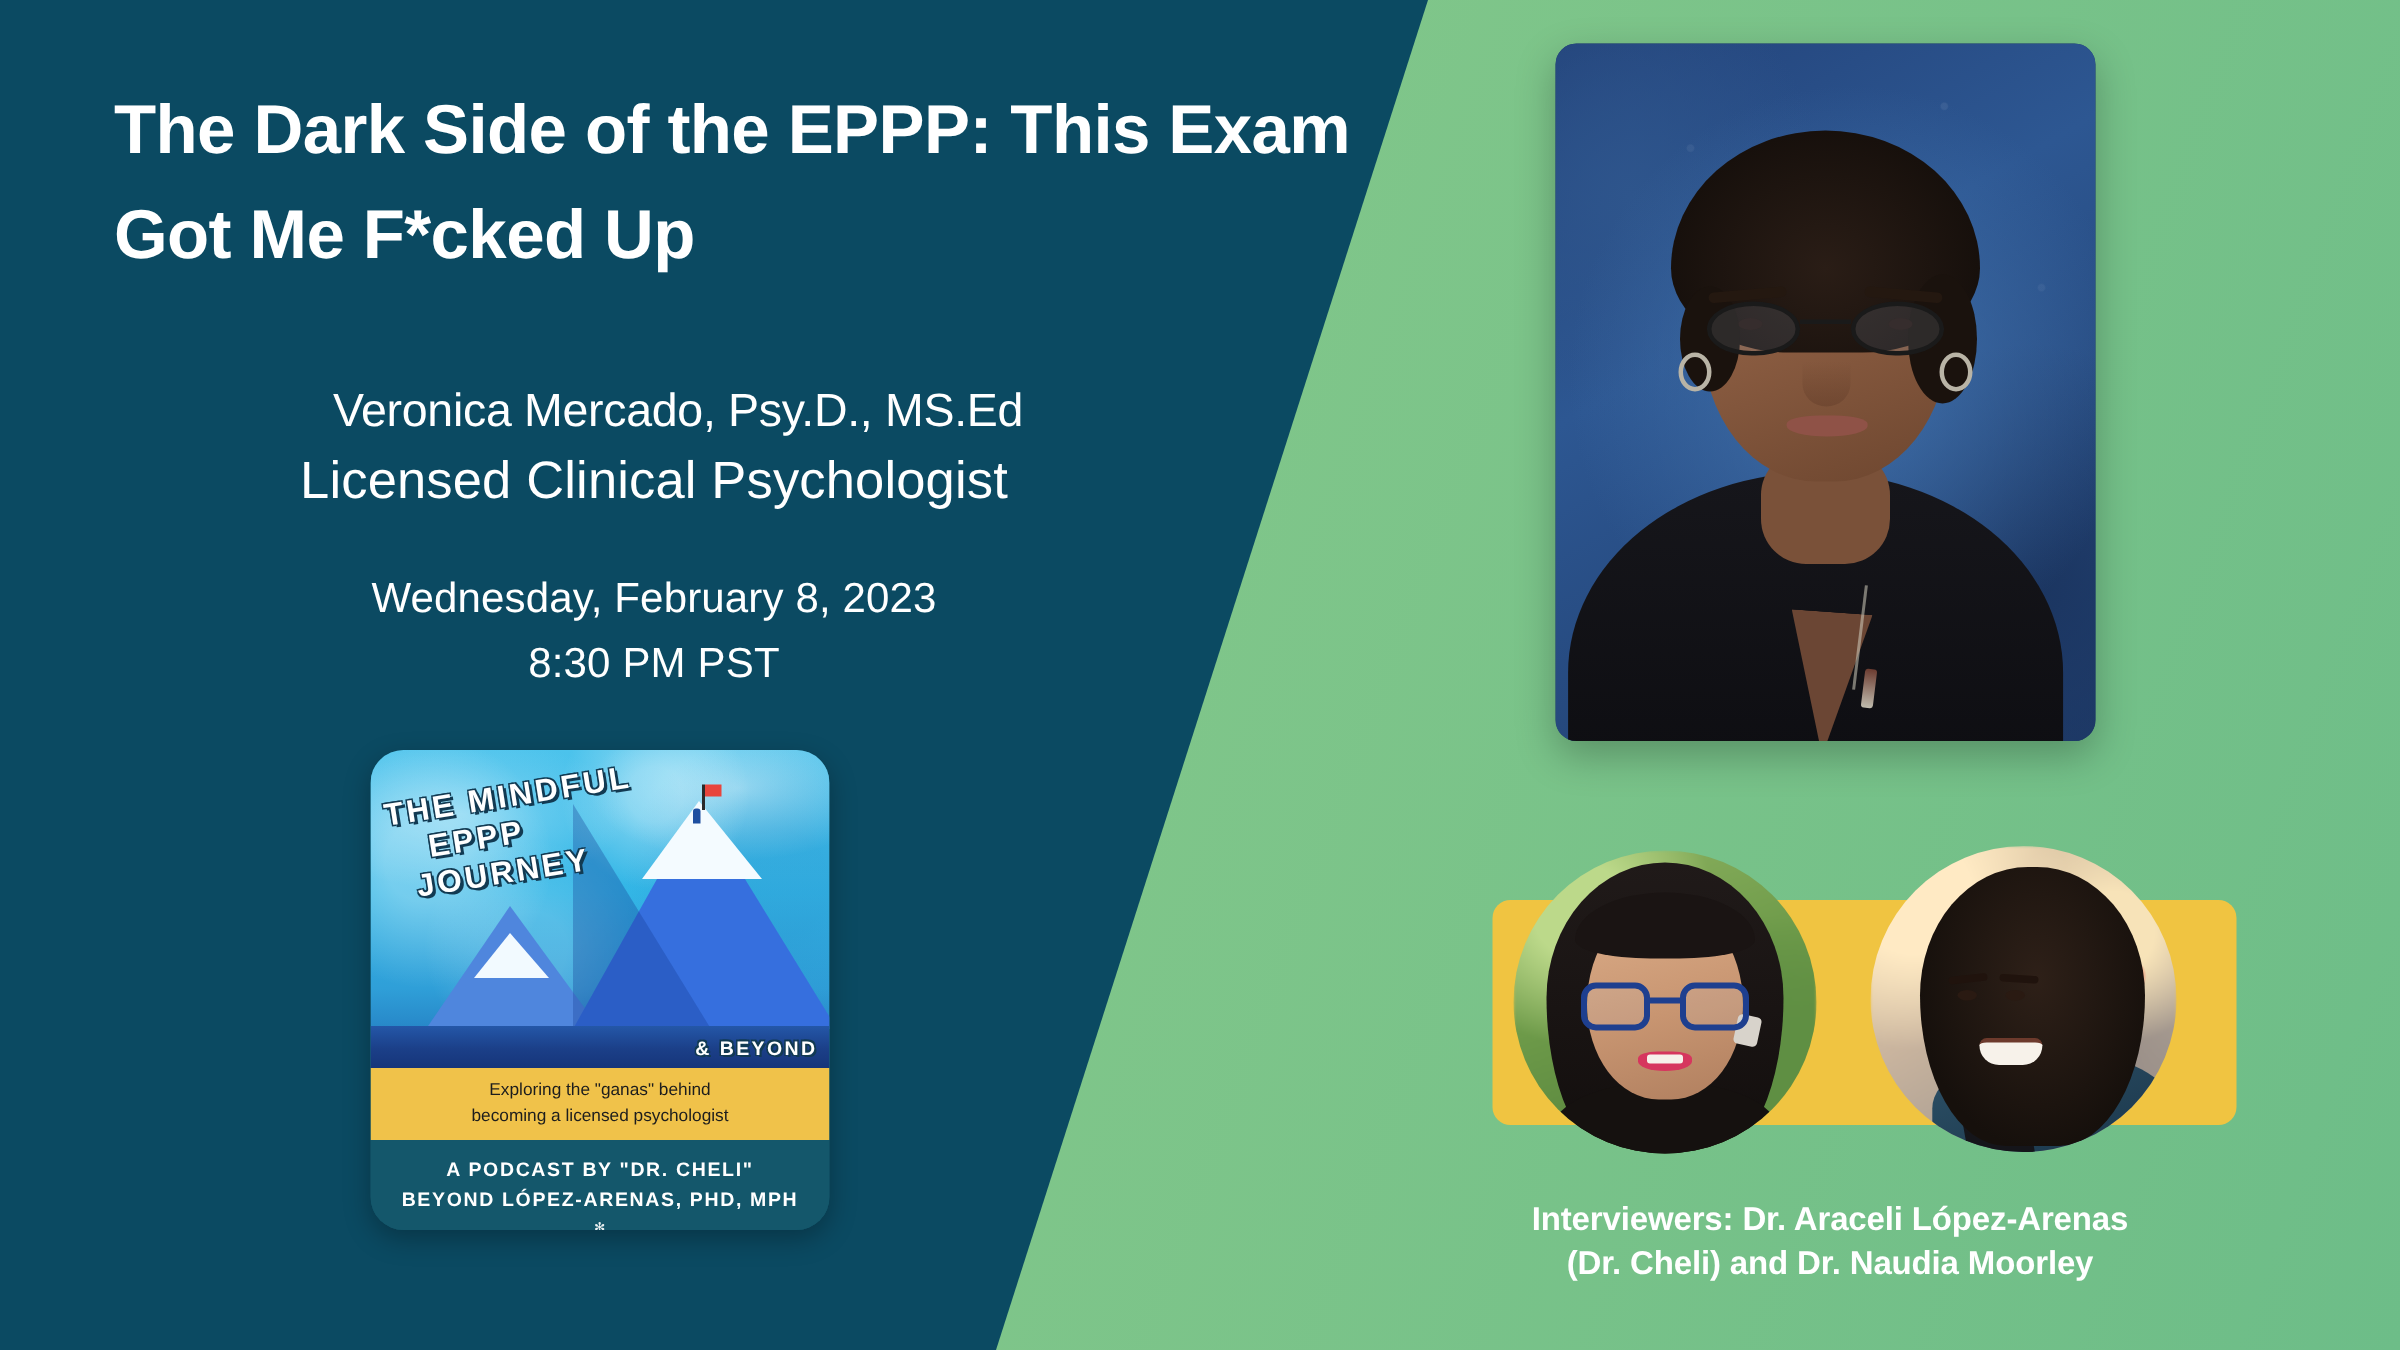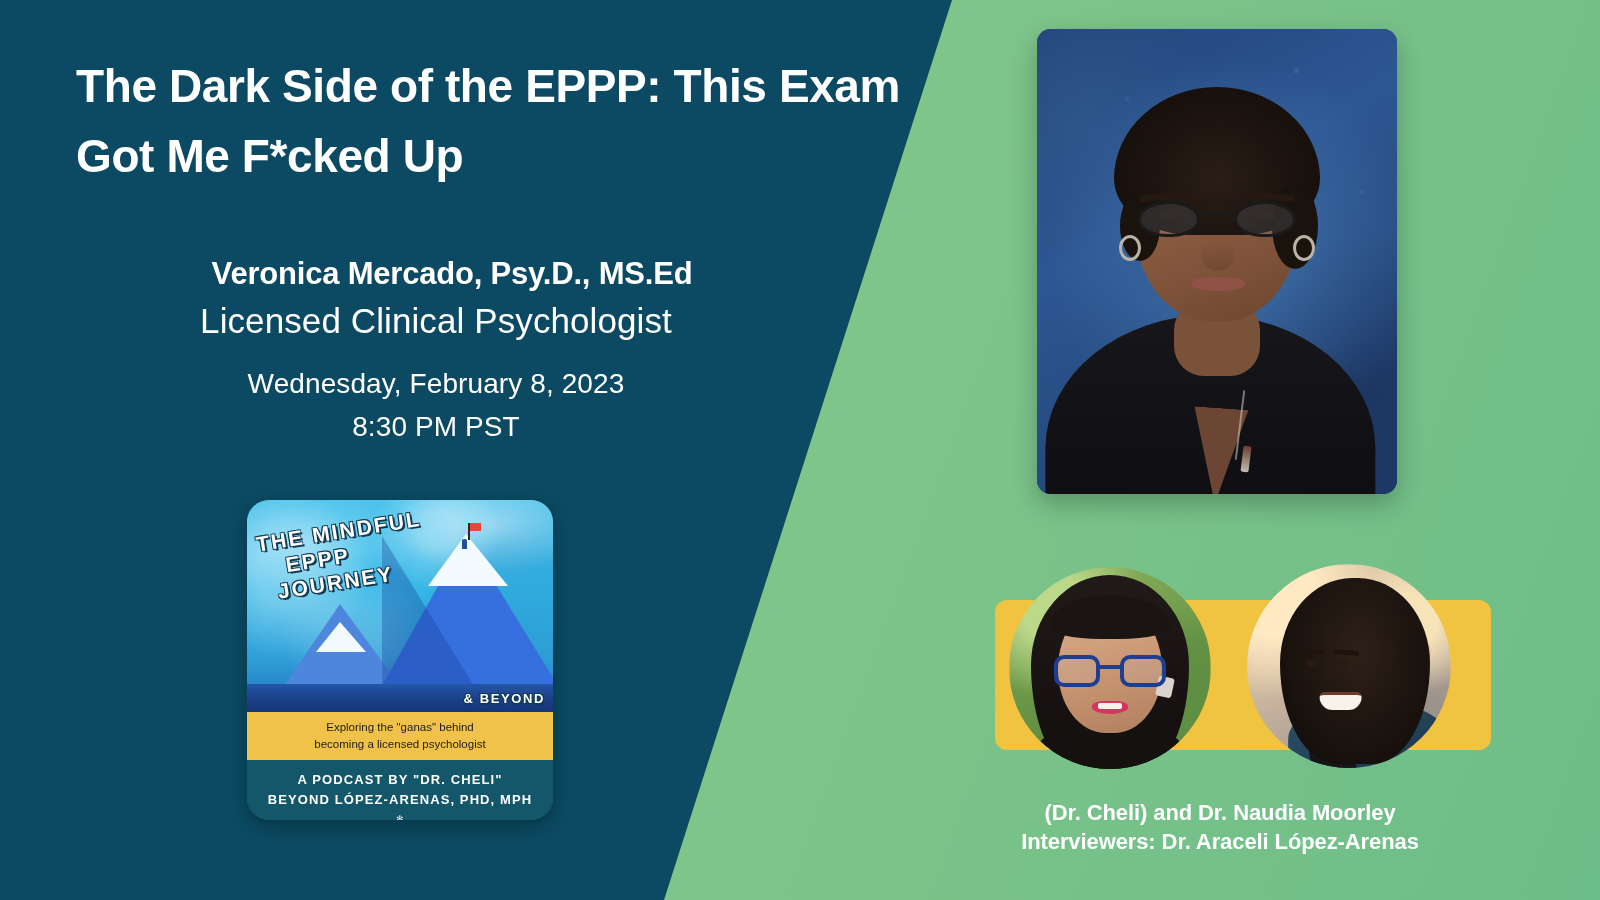--- a/index.html
+++ b/index.html
@@ -43,34 +43,34 @@
   }
   .speaker-block {
     position: absolute;
     left: 0; top: 253px;
     width: 800px;
     text-align: center;
     color: #ffffff;
   }
   .speaker-name {
     font-size: 31px;
-    font-weight: bold;
+    font-weight: normal;
     line-height: 1.38;
     letter-spacing: -0.2px;
     padding-left: 32px;
   }
   .speaker-role {
     font-size: 35px;
     font-weight: 400;
     line-height: 1.42;
     letter-spacing: 0.1px;
   }
   .date-block {
     position: absolute;
-    left: 0; top: 363px;
+    left: 0; top: 378px;
     width: 800px;
     text-align: center;
     color: #ffffff;
     font-size: 28px;
     font-weight: 400;
     line-height: 1.52;
     letter-spacing: 0.1px;
   }
 
   
@@ -700,17 +700,17 @@
     <div class="c2-face"></div>
     <div class="c2-hair"></div>
     <div class="c2-brow l"></div>
     <div class="c2-brow r"></div>
     <div class="c2-eye l"></div>
     <div class="c2-eye r"></div>
     <div class="c2-smile"></div>
   </div>
 
   <div class="interviewers-caption">
+    <div>Interviewers: Dr. Araceli López-Arenas</div>
     <div>(Dr. Cheli) and  Dr. Naudia Moorley</div>
-    <div>Interviewers: Dr. Araceli López-Arenas</div>
   </div>
 
 </div>
 
 </body></html>

